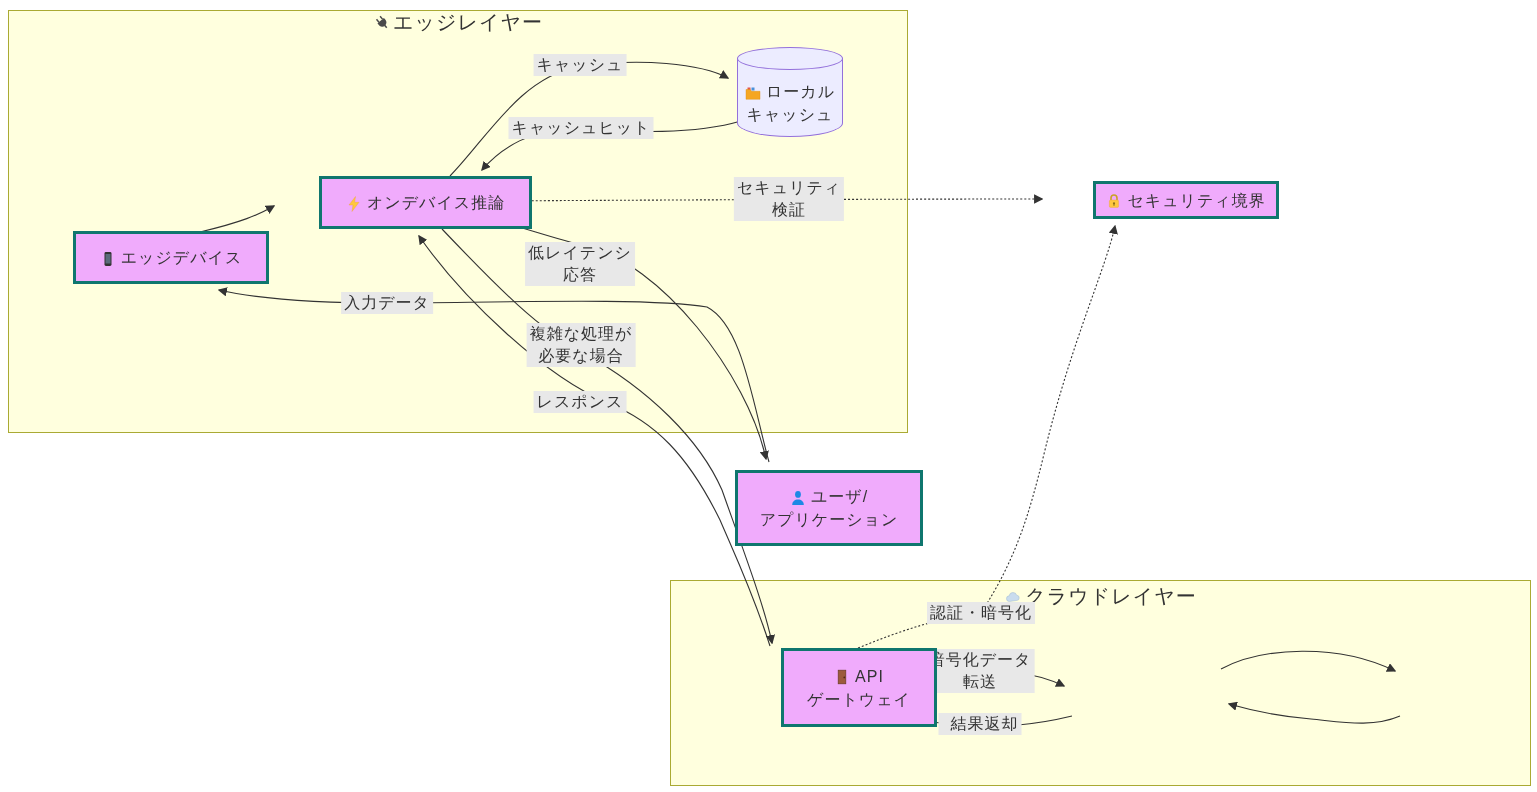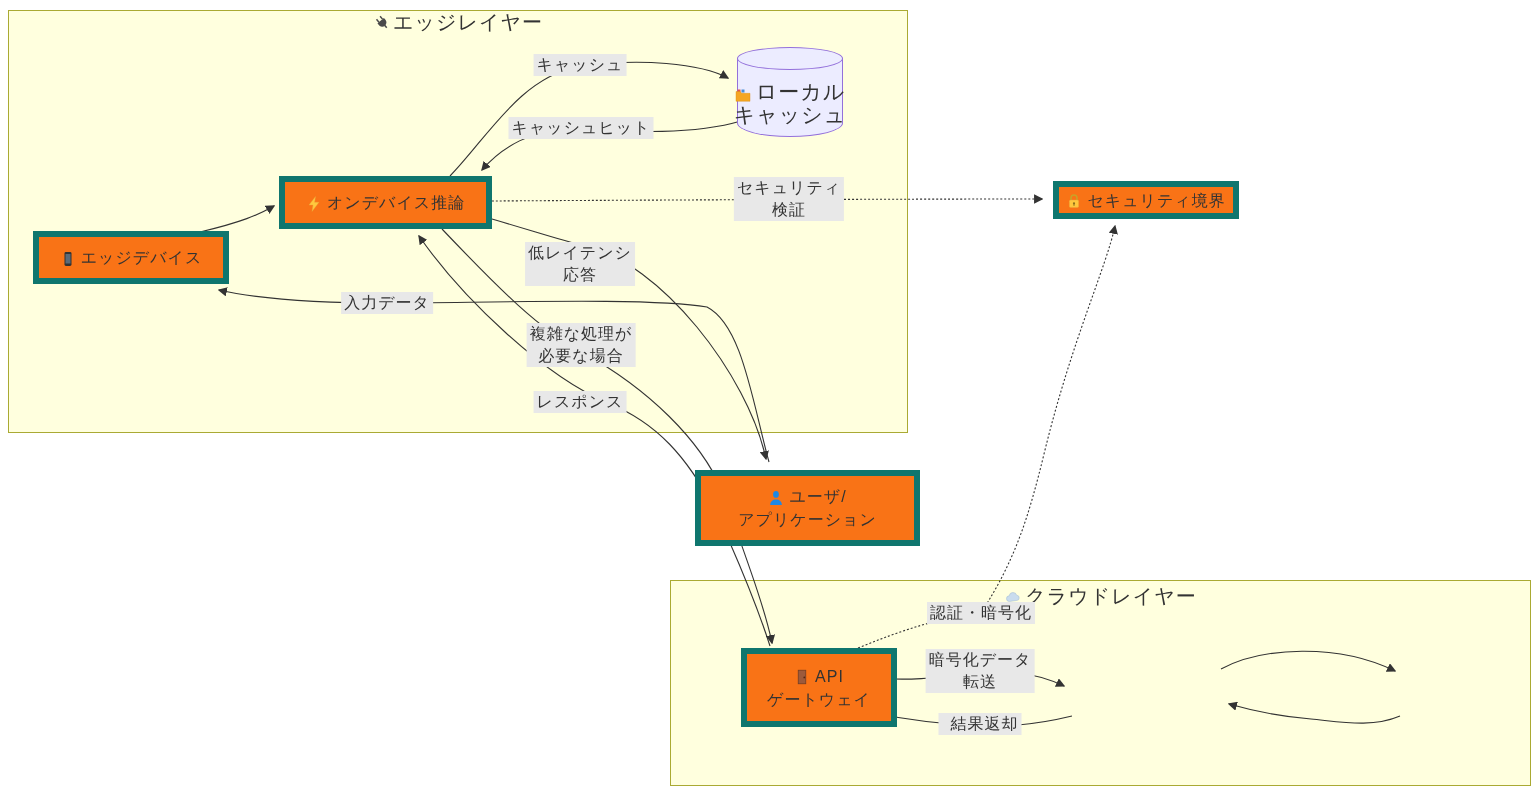--- a/index.html
+++ b/index.html
@@ -5,29 +5,29 @@
   html,body{margin:0;padding:0;background:#ffffff;}
   .stage{position:relative;width:1537px;height:792px;background:#ffffff;overflow:hidden;
          font-family:"Liberation Sans","DejaVu Sans",sans-serif;color:#333;}
   .cluster{position:absolute;background:#ffffde;border:1px solid #aaaa33;box-sizing:border-box;z-index:1;}
   .cluster-title{position:absolute;transform:translateX(-50%);font-size:20px;letter-spacing:1px;
                  color:#333;white-space:nowrap;z-index:2;}
   svg.wires{position:absolute;left:0;top:0;z-index:3;}
   .elabel{position:absolute;transform:translate(-50%,-50%);background:#e8e8e8;color:#333;
           font-size:16px;line-height:22px;letter-spacing:1px;text-align:center;padding:0 3px;
           white-space:nowrap;z-index:4;}
-  .node{position:absolute;background:#f97316;border:6px solid #0f766e;box-sizing:border-box;
+  .node{position:absolute;background:#f0abfc;border:3px solid #0f766e;box-sizing:border-box;
         display:flex;flex-direction:column;align-items:center;justify-content:center;
-        font-size:16px;line-height:23px;letter-spacing:1px;text-align:center;z-index:5;}
+        font-size:16px;line-height:23px;letter-spacing:1px;text-align:center;z-index:5;margin-left:40px;}
   .cyl{position:absolute;background:#ECECFF;border:1px solid #9370DB;border-top:none;box-sizing:border-box;
        border-radius:0 0 50% 50% / 0 0 14px 14px;z-index:5;}
   .cyl::before{content:"";position:absolute;left:-1px;top:-11px;width:calc(100% + 2px);height:23px;
        background:#ECECFF;border:1px solid #9370DB;border-radius:50%;box-sizing:border-box;}
   .cyl .cyl-text{position:relative;z-index:1;display:flex;flex-direction:column;align-items:center;
-       justify-content:center;height:100%;font-size:21px;line-height:23px;letter-spacing:1px;
+       justify-content:center;height:100%;font-size:16px;line-height:23px;letter-spacing:1px;
        text-align:center;padding-top:6px;}
   .nline{white-space:nowrap;display:flex;align-items:center;justify-content:center;gap:5px;}
   .ic{width:16px;height:16px;display:inline-block;flex:0 0 auto;}
   .ic-sm{width:15px;height:15px;display:inline-block;vertical-align:-2px;margin-right:5px;}
 </style>
 </head>
 <body>
 
 <div class="stage">
 
@@ -159,21 +159,21 @@
             <path d="M5 7.2V5a3 3 0 0 1 6 0v2.2" stroke="#C9A227" stroke-width="1.6" fill="none"></path>
             <rect x="3.4" y="7" width="9.2" height="7.4" rx="1.2" fill="#FFC83D" stroke="#E8A33D" stroke-width="0.4"></rect>
             <circle cx="8" cy="10.3" r="1.1" fill="#8a6d1a"></circle>
             <rect x="7.5" y="10.6" width="1" height="2.2" fill="#8a6d1a"></rect>
           </svg>
       </span>
       <span>セキュリティ境界</span>
     </div>
   </div>
 
-  <div class="node" style="left:695px;top:470px;width:225px;height:76px;">
+  <div class="node" style="left:695px;top:470px;width:188px;height:76px;">
     <div class="nline">
       <span class="ic">
         <svg viewBox="0 0 16 16" width="16" height="16">
             <ellipse cx="8" cy="4.4" rx="2.9" ry="3.4" fill="#1E88E5"></ellipse>
             <path d="M2.2 15c0-3.4 2.6-5.4 5.8-5.4s5.8 2 5.8 5.4z" fill="#1E88E5"></path>
           </svg>
       </span>
       <span>ユーザ/</span>
     </div>
     <div class="nline">

